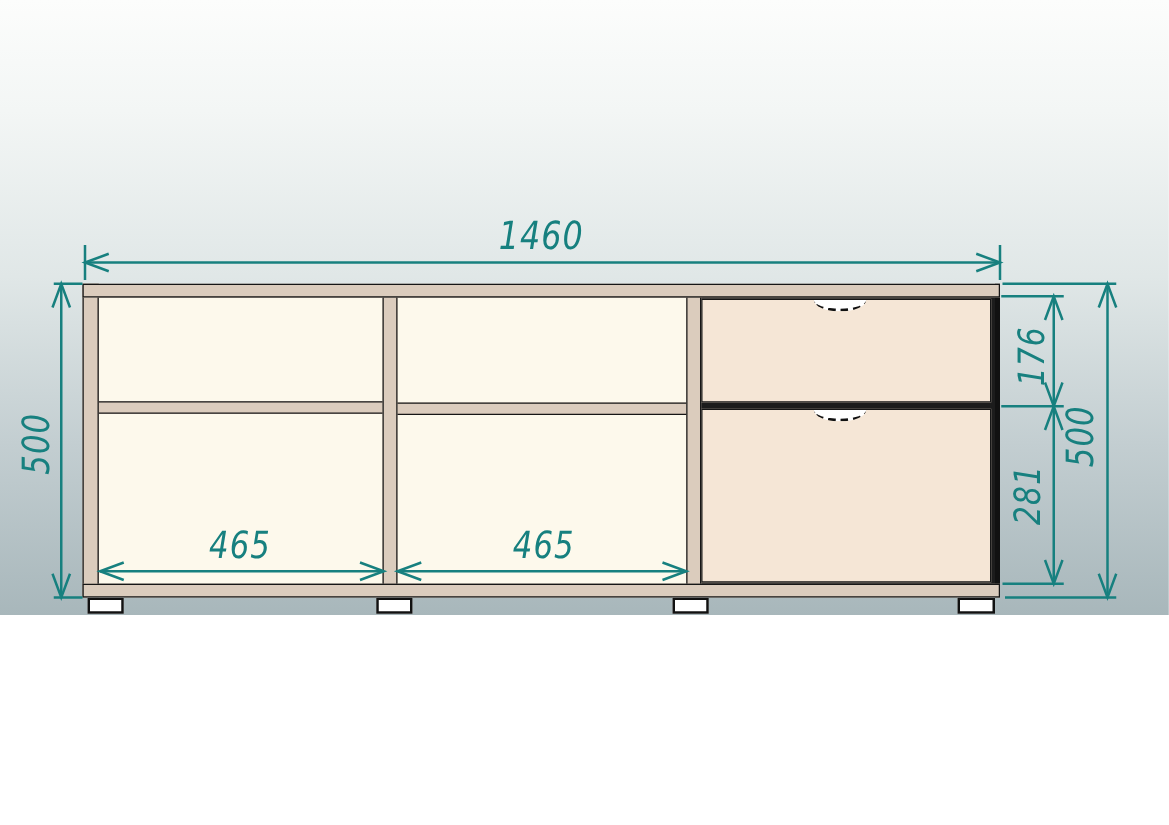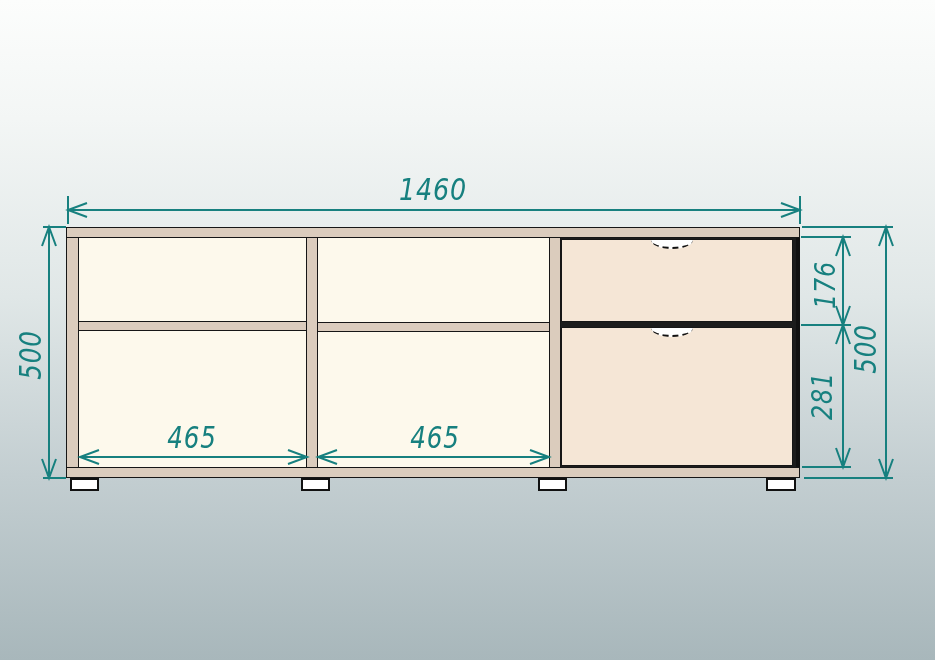--- a/index.html
+++ b/index.html
@@ -1,18 +1,18 @@
 <!DOCTYPE html>
 <html><head>
 <meta charset="utf-8">
 <style>
   html,body{margin:0;padding:0;}
   .stage{
     position:relative;
-    width:935px;height:660px;
+    width:935px;height:492px;
     overflow:hidden;
     background:linear-gradient(180deg,#fcfdfc 0%,#f3f6f5 18%,#e0e7e7 45%,#c3ced1 72%,#a8b7bb 100%);
     font-family:"DejaVu Sans", sans-serif;
   }
   .part{position:absolute;box-sizing:border-box;border:1.5px solid #161616;}
   .tan{background:#dbccbd;}
   .cream{background:#fdf9ec;}
   .drawer{background:#f5e6d6;}
   .darkwell{position:absolute;box-sizing:border-box;background:#1c1c1c;}
   .edge{position:absolute;background:#111;}

